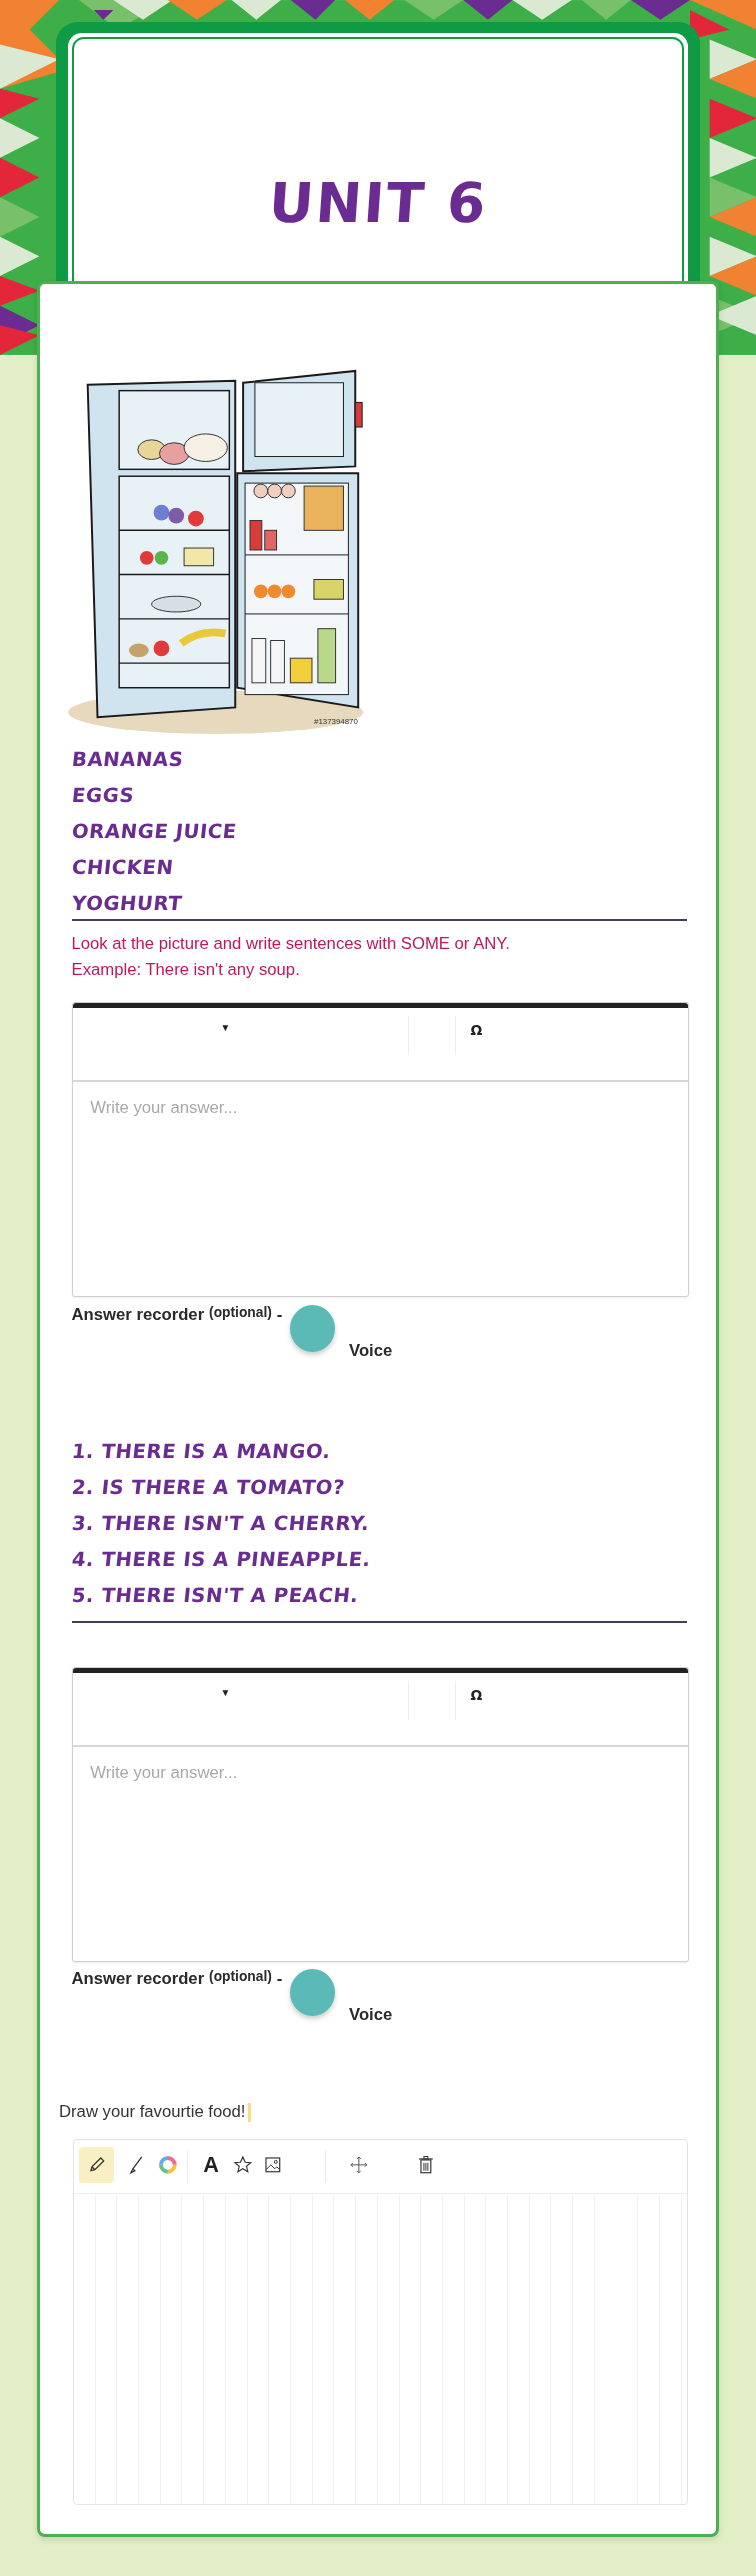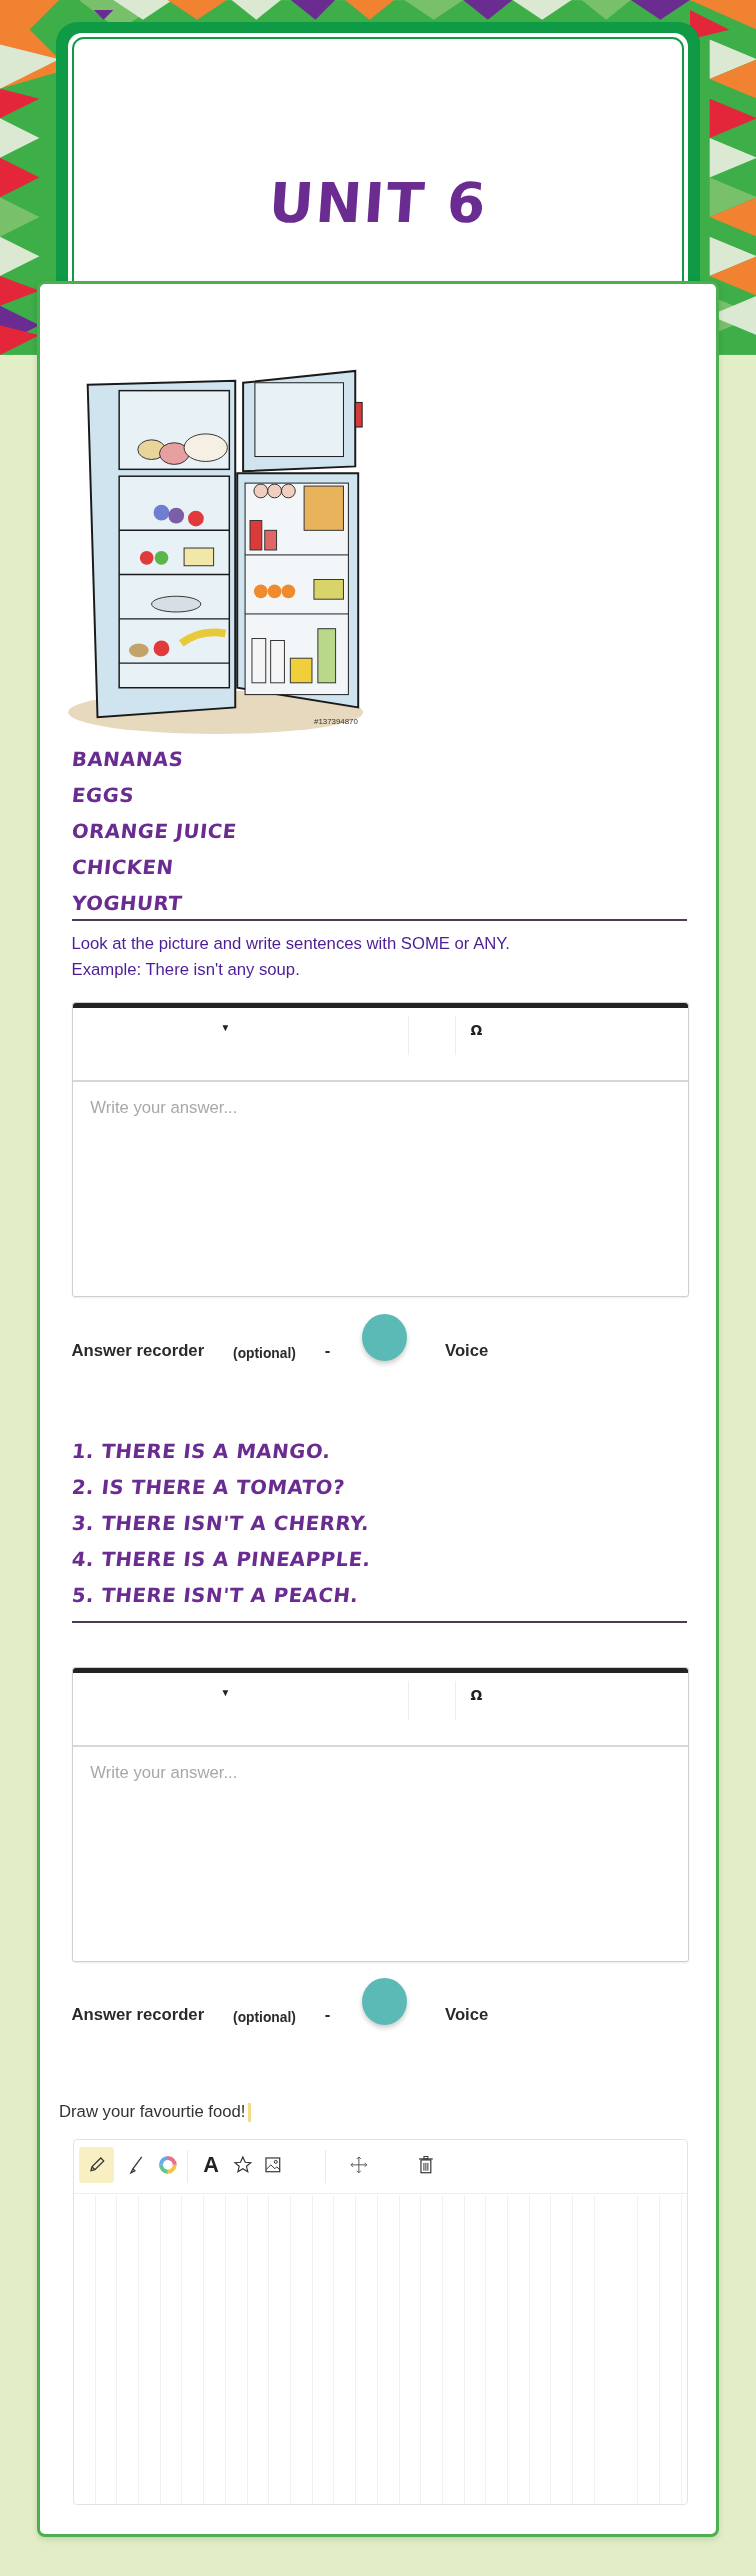--- a/index.html
+++ b/index.html
@@ -46,33 +46,33 @@
       text-transform: uppercase;
     }
     .food-list { position: absolute; left: 31.5px; top: 458px; }
     .food-list .handwritten { font-size: 19.7px; line-height: 36px; height: 36px; }
 
     .sentence-list { position: absolute; left: 31.5px; top: 1150px; }
     .sentence-list .handwritten { font-size: 19.7px; line-height: 36px; height: 36px; }
 
     .divider { position: absolute; left: 31.5px; width: 615px; height: 2px; background: #4a3b5c; }
 
-    .prompt { position: absolute; left: 31.5px; font-size: 16.7px; color: #4c1d95; font-family: "Liberation Sans", sans-serif; }
+    .prompt { position: absolute; left: 31.5px; font-size: 16.7px; color: #be185d; font-family: "Liberation Sans", sans-serif; }
 
     .editor { position: absolute; left: 31.5px; width: 617px; border: 1px solid #cfcfcf; border-radius: 3px; background: #fff; box-shadow: 0 1px 2px rgba(0,0,0,0.08); }
     .editor .topbar { height: 4.9px; background: #222; border-radius: 3px 3px 0 0; }
     .editor .toolbar { height: 74px; position: relative; border-bottom: 2px solid #d7d7d7; }
     .editor .tb-sep { position: absolute; top: 7.9px; height: 39px; width: 1px; background: #ededed; }
     .editor .dropdown-arrow { position: absolute; left: 148px; top: 13.8px; font-size: 9.9px; color: #222; cursor: pointer; }
     .editor .omega { position: absolute; left: 398px; top: 13.8px; font-size: 13.8px; font-weight: bold; color: #222; cursor: pointer; font-family: "DejaVu Sans", sans-serif; }
     .editor .answer { height: 214px; padding: 15.8px 17.7px; font-size: 16.7px; color: #a8a8a8; }
     .editor .answer textarea { border: none; outline: none; width: 100%; height: 100%; resize: none; font-family: "Liberation Sans", sans-serif; font-size: 16.7px; color: #333; }
     .editor .answer textarea::placeholder { color: #a8a8a8; }
 
-    .recorder { position: absolute; left: 31.5px; display: flex; align-items: flex-end; font-weight: bold; font-size: 16.7px; color: #2a2a2a; font-family: "Liberation Sans", sans-serif; gap: 24px; }
+    .recorder { position: absolute; left: 31.5px; display: flex; align-items: flex-start; font-weight: bold; font-size: 16.7px; color: #2a2a2a; font-family: "Liberation Sans", sans-serif; }
     .recorder .opt { font-size: 13.8px; margin-left: 4.9px; }
     .recorder .dash { margin-left: 4.9px; }
     .recorder .rec-btn { width: 45px; height: 47px; border-radius: 50%; background: #5bbab6; margin-left: 7.9px; box-shadow: 0 3px 4.9px rgba(0,0,0,0.2); cursor: pointer; }
     .recorder .voice { margin-left: 13.8px; margin-top: 36px; }
 
     .draw-prompt { position: absolute; left: 19px; top: 1818px; font-size: 16.7px; color: #333; }
     .draw-prompt .cursor { display: inline-block; width: 3px; height: 19.7px; background: #f3dc88; vertical-align: middle; margin-left: 3px; }
 
     .drawing { position: absolute; left: 32.5px; top: 1855px; width: 615px; height: 366px; border: 1px solid #e3e3e3; border-radius: 3.9px; background: #fff; }
     .drawing .dtoolbar { height: 54px; border-bottom: 1px solid #eee; position: relative; }

